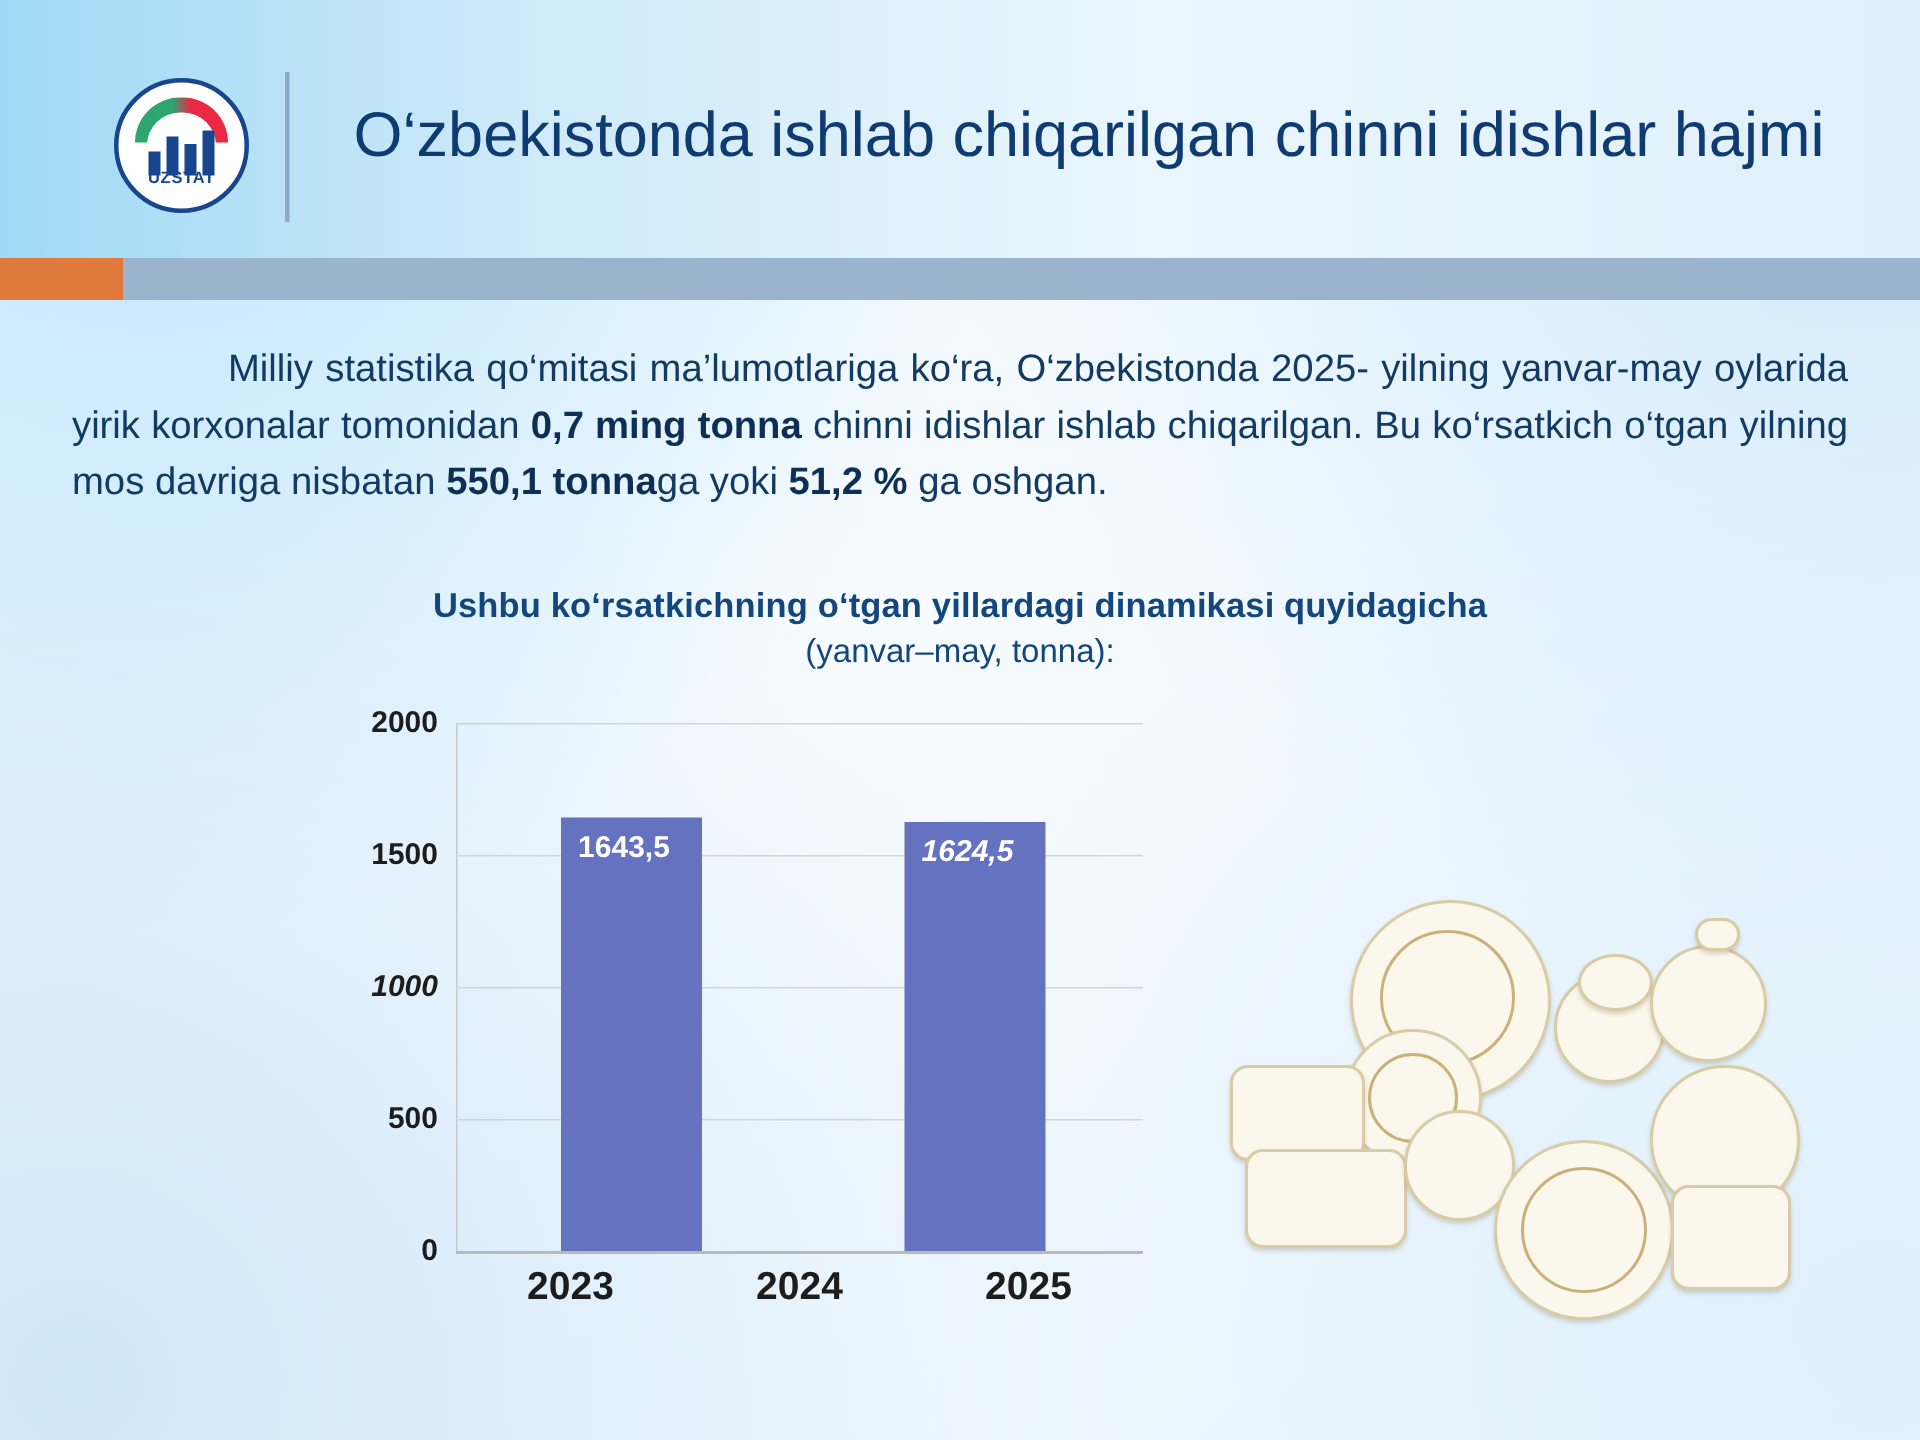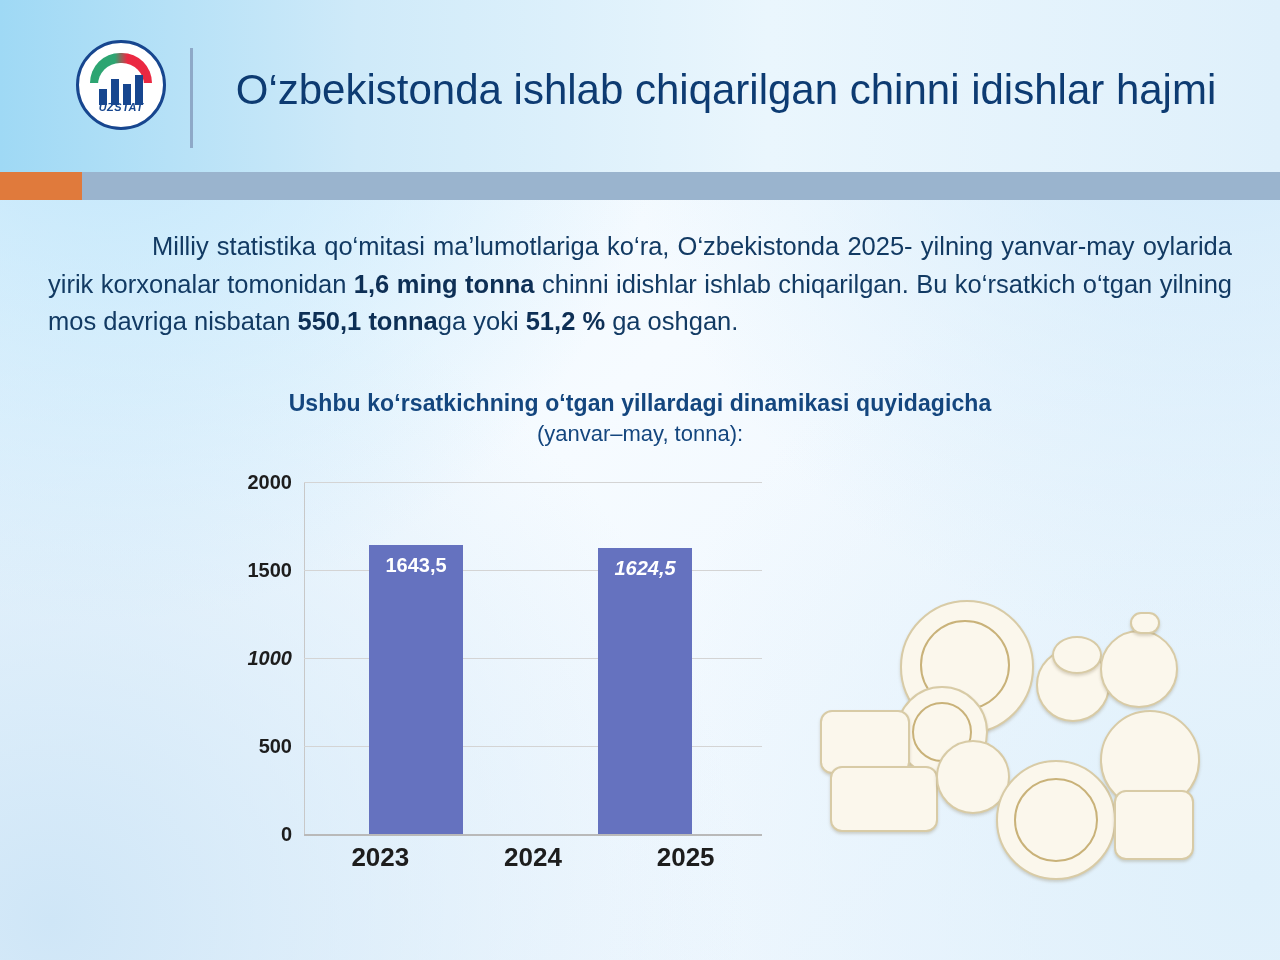--- a/index.html
+++ b/index.html
@@ -29,28 +29,27 @@
   
   .header {
     position: absolute;
     left: 0; top: 0;
     width: 1280px;
     height: 172px;
     background: linear-gradient(90deg, #9fd9f5 0%, #cfeaf9 28%, #eaf6fd 60%, #dff0fb 100%);
   }
   .logo {
     position: absolute;
-    left: 76px; top: 40px;
+    left: 76px; top: 52px;
     width: 90px; height: 90px;
     border-radius: 50%;
     background: #ffffff;
     border: 3px solid #17468f;
     box-sizing: border-box;
     overflow: hidden;
-    font-style: italic;
   }
   .logo .arc {
     position: absolute;
     left: 11px; top: 10px;
     width: 62px; height: 30px;
     border-radius: 34px 34px 0 0;
     background: linear-gradient(90deg, #169b62 0%, #169b62 40%, #e8112d 60%, #e8112d 100%);
     opacity: .9;
   }
   .logo .arcmask {
@@ -185,21 +184,21 @@
     height: 352px;
     display: flex;
     align-items: flex-end;
     justify-content: space-around;
   }
   .bar-col {
     position: relative;
     width: 99px;
     display: flex;
     flex-direction: column;
-    align-items: flex-start;
+    align-items: flex-end;
     justify-content: flex-end;
     height: 100%;
   }
   .bar-rect {
     width: 94px;
     background: #6572bf;
   }
   .bar-value {
     position: absolute;
     left: 0;
@@ -272,21 +271,21 @@
       </div>
       <div class="label">UZSTAT</div>
     </div>
     <div class="logo-divider"></div>
     <div class="header-title">O‘zbekistonda ishlab chiqarilgan chinni idishlar hajmi</div>
   </div>
 
   <div class="bar-orange"></div>
   <div class="bar-blue"></div>
 
-  <div class="paragraph">Milliy statistika qo‘mitasi ma’lumotlariga ko‘ra, O‘zbekistonda 2025- yilning yanvar-may oylarida yirik korxonalar tomonidan <b>1,6 ming tonna</b> chinni idishlar ishlab chiqarilgan. Bu ko‘rsatkich o‘tgan yilning mos davriga nisbatan <b>550,1 tonna</b>ga yoki <b>51,2 %</b> ga oshgan.</div>
+  <div class="paragraph">Milliy statistika qo‘mitasi ma’lumotlariga ko‘ra, O‘zbekistonda 2025- yilning yanvar-may oylarida yirik korxonalar tomonidan <b>0,7 ming tonna</b> chinni idishlar ishlab chiqarilgan. Bu ko‘rsatkich o‘tgan yilning mos davriga nisbatan <b>550,1 tonna</b>ga yoki <b>51,2 %</b> ga oshgan.</div>
 
   <div class="subtitle">
     <div class="line1">Ushbu ko‘rsatkichning o‘tgan yillardagi dinamikasi quyidagicha</div>
     <div class="line2">(yanvar–may, tonna):</div>
   </div>
 
   <div class="chart">
     <div class="plot"></div>
     <div id="gridlines">
         <div class="gridline" style="top: 12px; left: 72px;"></div>

